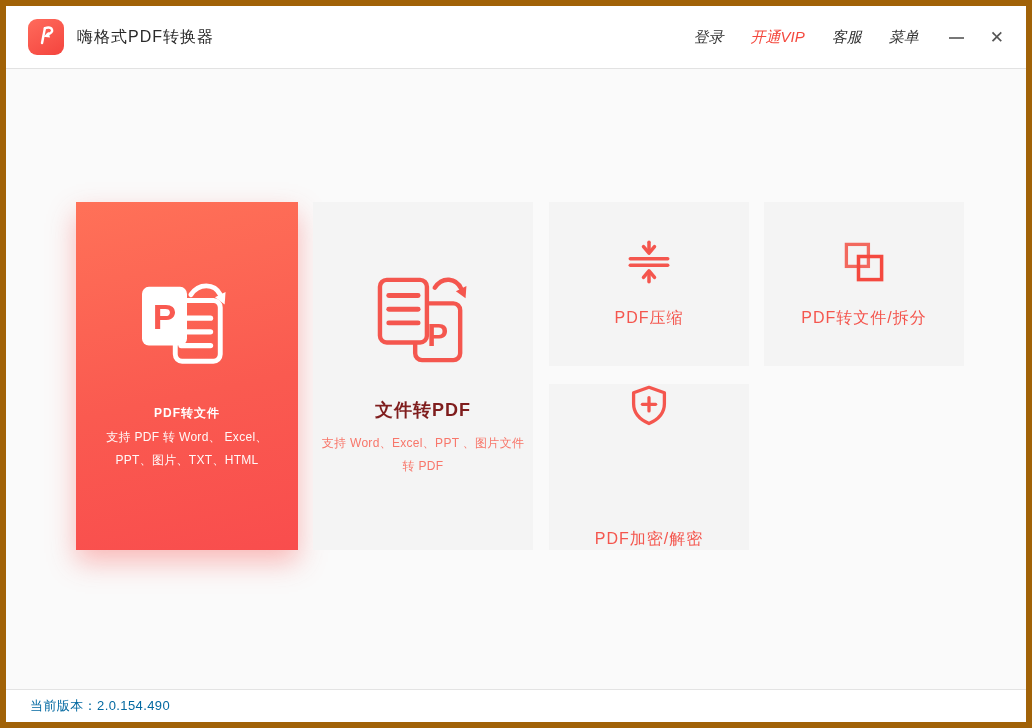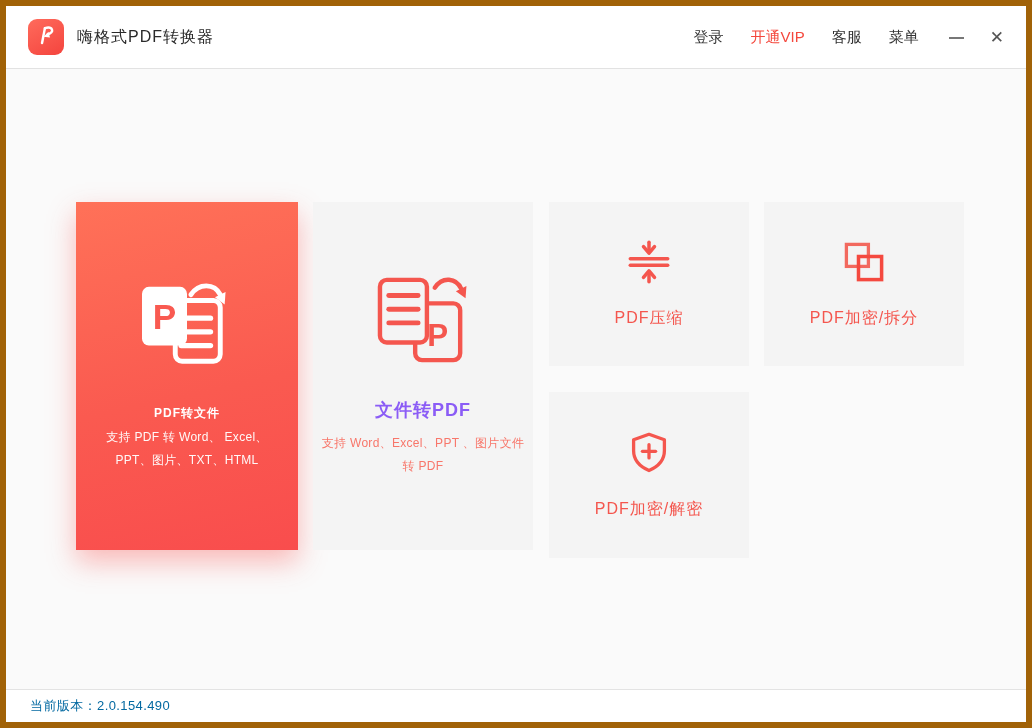--- a/index.html
+++ b/index.html
@@ -9,21 +9,21 @@
   .window { width:1032px; height:728px; border:6px solid #a16207; background:#fff;
             display:flex; flex-direction:column; overflow:hidden; }
 
   
   .topbar { height:63px; background:#fff; border-bottom:1px solid #e2e2e2;
             display:flex; align-items:center; padding:0 22px; flex:0 0 auto; }
   .logo { width:36px; height:36px; border-radius:9px;
           background:linear-gradient(150deg,#ff6b5c,#f4443e);
           display:flex; align-items:center; justify-content:center; margin-right:13px; }
   .app-title { font-size:16px; color:#2a2a2a; letter-spacing:1px; }
-  .topnav { margin-left:auto; display:flex; align-items:center; gap:27px; font-size:15px; color:#333; }
+  .topnav { margin-left:auto; display:flex; align-items:center; gap:27px; font-size:15px; color:#333;font-style:italic; }
   .topnav .nav-item { cursor:pointer; }
   .nav-vip { color:#f4483d; }
   .win-controls { display:flex; align-items:center; gap:26px; margin-left:30px; }
   .min-btn { width:15px; height:16px; position:relative; cursor:pointer; }
   .min-btn::after { content:""; position:absolute; left:0; right:0; top:8px; border-top:2px solid #777; }
   .close-btn { font-size:17px; color:#555; cursor:pointer; line-height:1; }
 
   
   .main { position:relative; height:620px; background:#fafafa; flex:0 0 auto; }
   .card { position:absolute; display:flex; flex-direction:column; align-items:center;
@@ -31,26 +31,26 @@
   .card-light { background:#f4f4f4; }
 
   .red-card { left:70px; top:133px; width:222px; height:348px;
               background:linear-gradient(168deg,#ff7158 0%,#fa5a50 55%,#f94d4d 100%);
               box-shadow:0 12px 26px rgba(249,80,77,.38); }
   .red-card .card-title { color:#fff; font-size:12px; font-weight:bold; letter-spacing:1px; margin-top:30px; }
   .red-card .card-sub { color:rgba(255,255,255,.96); font-size:12px; line-height:1.9;
                         width:196px; margin-top:4px; letter-spacing:.3px; }
 
   .card2 { left:307px; top:133px; width:220px; height:348px; }
-  .card2 .card-title { color:#8b5cf6; font-size:18px; font-weight:bold; letter-spacing:1px; margin-top:30px; }
+  .card2 .card-title { color:#7f1d1d; font-size:18px; font-weight:bold; letter-spacing:1px; margin-top:30px; }
   .card2 .card-sub { color:#f8766a; font-size:12px; line-height:1.9; width:204px; margin-top:10px; letter-spacing:.3px; }
 
   .card-compress { left:543px; top:133px; width:200px; height:164px; }
   .card-merge    { left:758px; top:133px; width:200px; height:164px; }
-  .card-encrypt  { left:543px; top:323px; width:200px; height:166px; }
+  .card-encrypt  { left:543px; top:315px; width:200px; height:166px;justify-content:space-between; }
   .card-more     { left:758px; top:315px; width:200px; height:166px; }
   .small-title { color:#f4564e; font-size:16px; letter-spacing:1px; margin-top:20px; }
 
   
   .statusbar { height:44px; background:#fff; border-top:1px solid #e3e3e3;
                display:flex; align-items:center; padding:0 24px; flex:1; }
   .version { font-size:13px; color:#0369a1; letter-spacing:.4px; }
 </style>
 </head>
 <body>
@@ -137,21 +137,21 @@
       <div class="small-title">PDF压缩</div>
     </div>
 
     <div class="card card-light card-merge">
       <span>
         <svg width="44" height="44" viewBox="0 0 40 40" fill="none">
           <rect x="4" y="4" width="20" height="20" stroke="#f2695e" stroke-width="3"></rect>
           <rect x="15" y="15" width="21" height="21" stroke="#f4493f" stroke-width="3.2"></rect>
         </svg>
       </span>
-      <div class="small-title">PDF加密/拆分</div>
+      <div class="small-title">PDF转文件/拆分</div>
     </div>
 
     <div class="card card-light card-encrypt">
       <span>
         <svg width="44" height="44" viewBox="0 0 40 40" fill="none" stroke="#f4564e" stroke-width="3" stroke-linecap="round" stroke-linejoin="round">
           <path d="M20,3 L34,8 V18 C34,27 28,32.5 20,36 C12,32.5 6,27 6,18 V8 Z"></path>
           <line x1="20" y1="12.5" x2="20" y2="24.5"></line>
           <line x1="14" y1="18.5" x2="26" y2="18.5"></line>
         </svg>
       </span>

